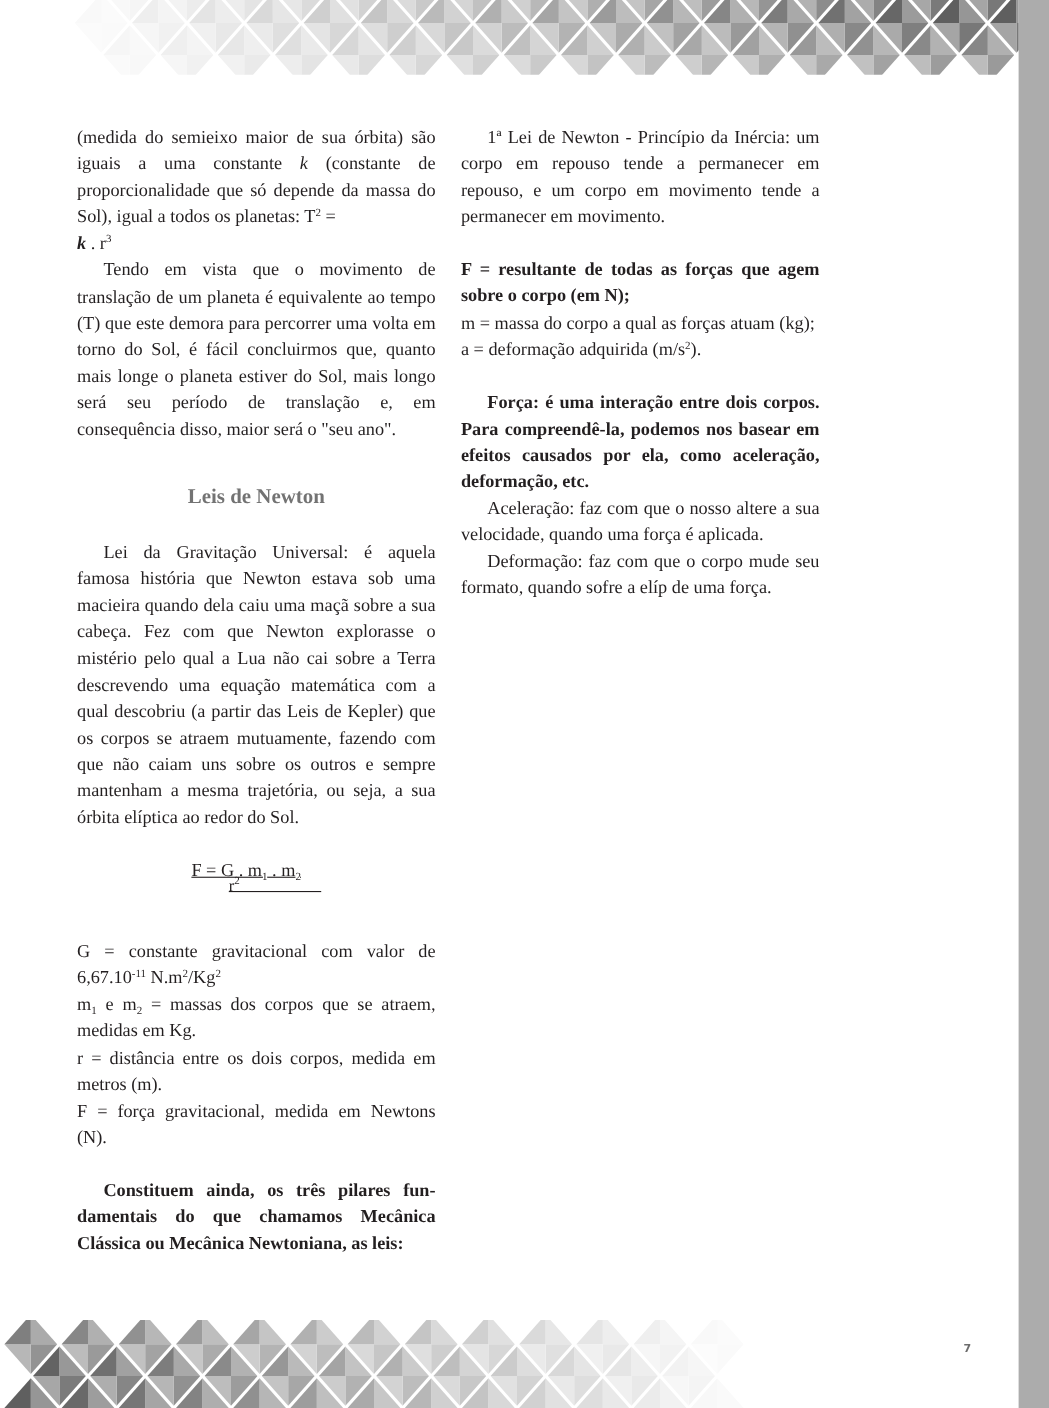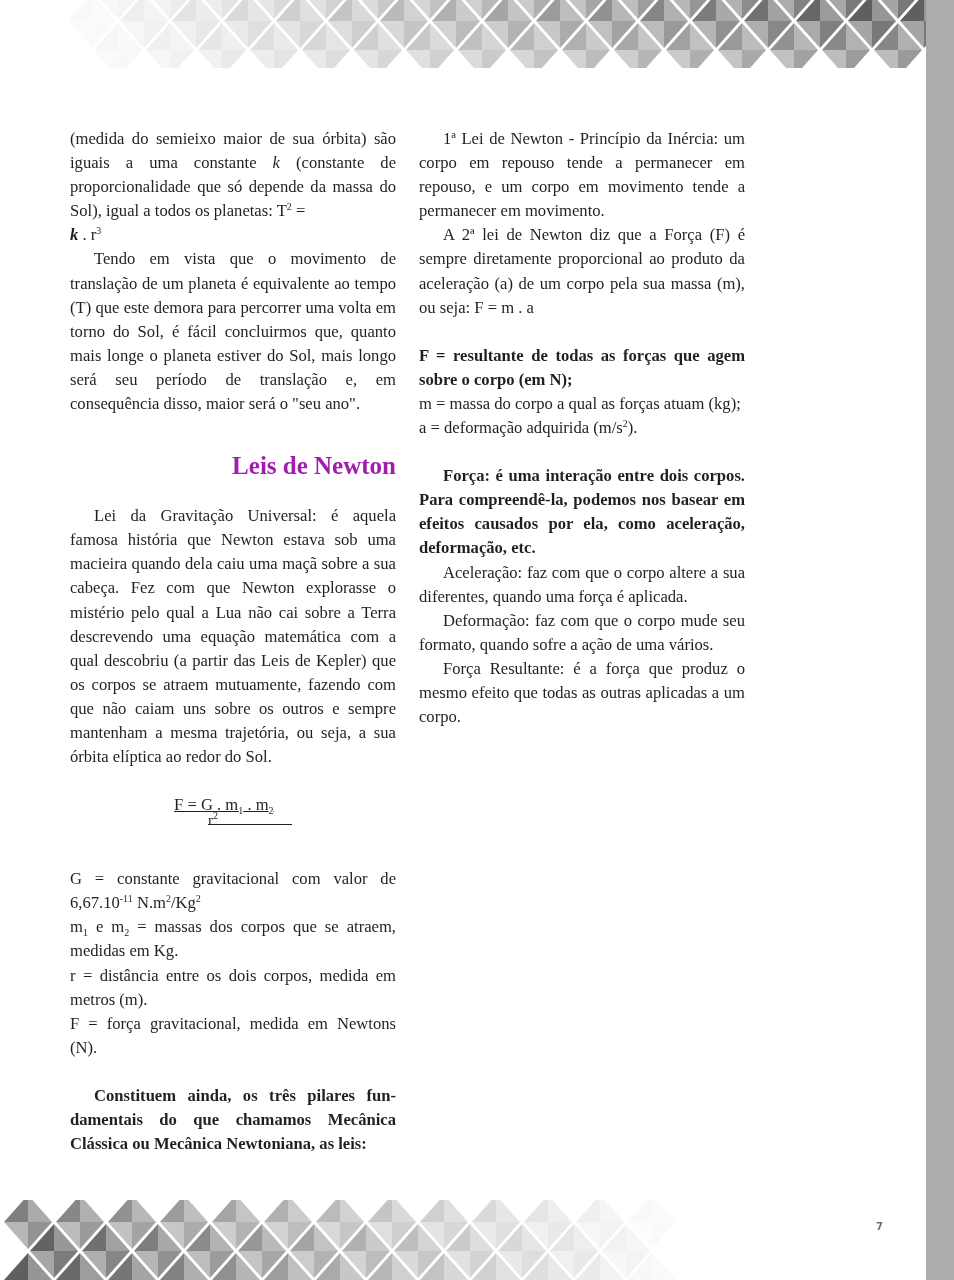--- a/index.html
+++ b/index.html
@@ -9,32 +9,32 @@
     font-family: "Liberation Serif", "DejaVu Serif", serif;
     color: #231f20;
   }
   .side-strip {
     position: absolute; top: 0; right: 0; width: 28px; height: 1280px;
     background: #acacac;
   }
   .pattern-top { position: absolute; left: 0; top: 0; width: 926px; height: 68px; }
   .pattern-bottom { position: absolute; left: 0; top: 1200px; width: 710px; height: 80px; }
   .column {
-    position: absolute; top: 127px; width: 326px;
+    position: absolute; top: 113px; width: 326px;
     font-size: 16.6px; line-height: 24.1px; text-align: justify;
     hyphens: manual;
   }
   .col-left { left: 70px; }
   .col-right { left: 419px; }
   .column p { margin: 0; }
   .indent { text-indent: 24px; }
   .gap-sm { margin-top: 24px !important; font-weight: bold; }
   .heading {
-    font-weight: bold; color: #a21caf; font-size: 25px; line-height: 24px;
-    margin: 38px 0 26px 0 !important; text-align: right;
+    font-weight: bold; color: #737373; font-size: 19px; line-height: 24px;
+    margin: 38px 0 26px 0 !important; text-align: center;
   }
   .formula {
     margin: 24px 0 30px 0 !important; text-align: left; padding-left: 104px;
     position: relative; height: 44px;
   }
   .formula .num { display: inline-block; text-decoration: underline; }
   .formula .den {
     position: absolute; left: 138px; top: 20px; width: 84px; 
     font-size: 15px; line-height: 14px;
   }
@@ -426,23 +426,21 @@
   </div>
   <p><span>G = constante gravitacional com valor de 6,67.10</span><sup>-11</sup><span> N.m</span><sup>2</sup><span>/Kg</span><sup>2</sup></p>
   <p><span>m</span><sub>1</sub><span> e m</span><sub>2</sub><span> = massas dos corpos que se atra­em, medidas em Kg.</span></p>
   <p>r = distância entre os dois corpos, medida em metros (m).</p>
   <p>F = força gravitacional, medida em Newtons (N).</p>
   <p class="indent gap-sm">Constituem ainda, os três pilares fun­damentais do que chamamos Mecânica Clássica ou Mecânica Newtoniana, as leis:</p>
 </div>
 
 <div class="column col-right">
   <p class="indent">1ª Lei de Newton - Princípio da Inércia: um corpo em repouso tende a permanecer em repouso, e um corpo em movimento tende a permanecer em movimento.</p>
-  <p class="indent">A 2ª lei de Newton diz que a Força (F) é sempre diretamente proporcional ao pro­duto da aceleração (a) de um corpo pela sua massa (m), ou seja: F = m . a</p>
   <p class="gap-sm">F = resultante de todas as forças que agem sobre o corpo (em N);</p>
   <p>m = massa do corpo a qual as forças atuam (kg);</p>
   <p><span>a = deformação adquirida (m/s</span><sup>2</sup><span>).</span></p>
   <p class="indent gap-sm">Força: é uma interação entre dois cor­pos. Para compreendê-la, podemos nos basear em efeitos causados por ela, como aceleração, deformação, etc.</p>
-  <p class="indent">Aceleração: faz com que o corpo alte­re a sua diferentes, quando uma força é aplicada.</p>
-  <p class="indent">Deformação: faz com que o corpo mude seu formato, quando sofre a ação de uma vários.</p>
-  <p class="indent">Força Resultante: é a força que produz o mesmo efeito que todas as outras aplica­das a um corpo.</p>
+  <p class="indent">Aceleração: faz com que o nosso alte­re a sua velocidade, quando uma força é aplicada.</p>
+  <p class="indent">Deformação: faz com que o corpo mude seu formato, quando sofre a elíp de uma força.</p>
 </div>
 
 <div class="page-number">7</div>
 
 </body></html>

